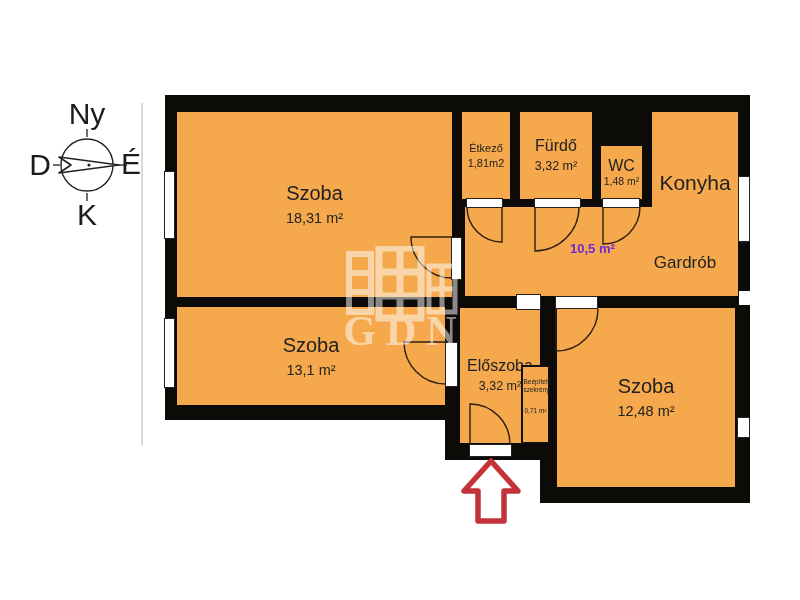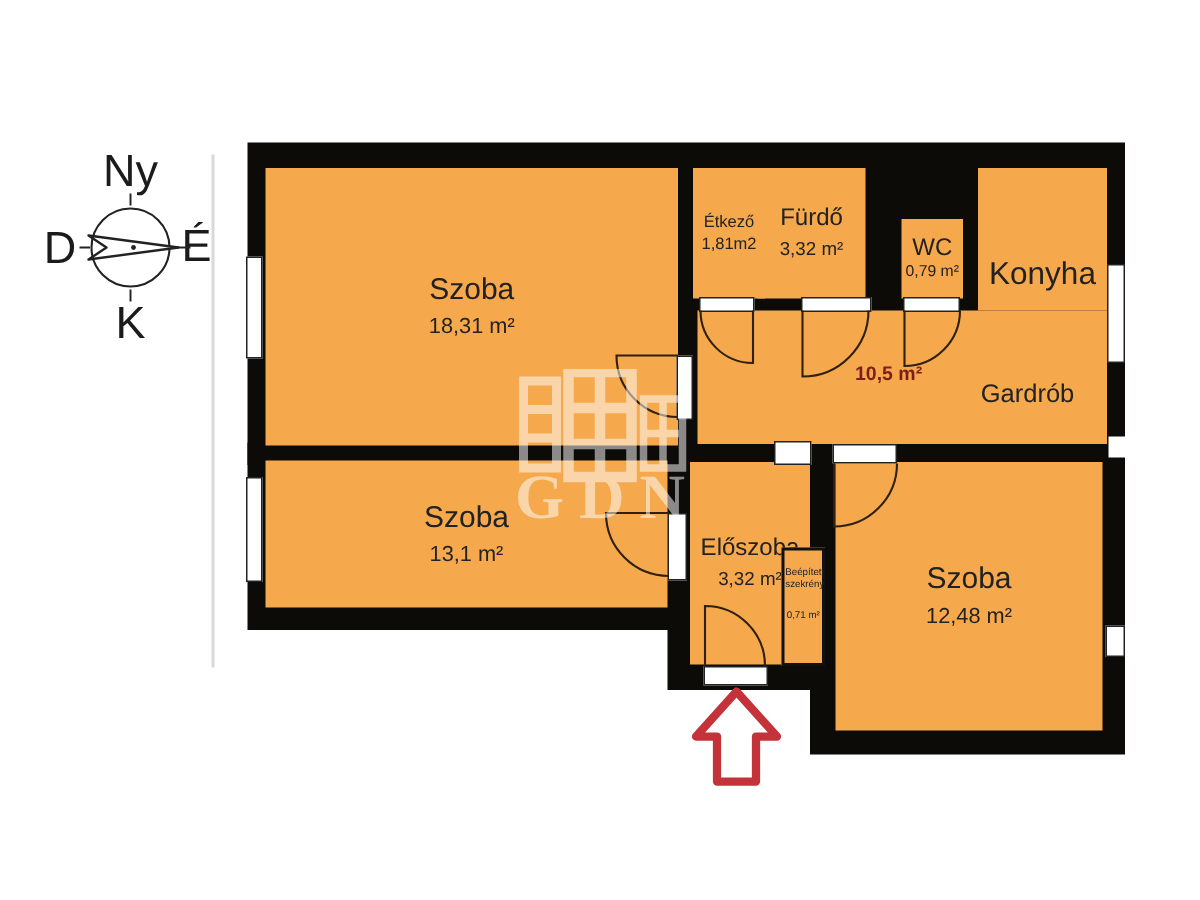--- a/index.html
+++ b/index.html
@@ -11,21 +11,21 @@
   .patch{position:absolute;background:#fff;}
   .faint{position:absolute;background:#c9c9c9;opacity:.7;}
   .name-lg{font-size:20px;line-height:1.05;}
   .area-lg{font-size:14.5px;margin-top:6px;}
   .name-md{font-size:16px;line-height:1.05;}
   .area-md{font-size:12.5px;margin-top:5px;}
   .name-sm{font-size:11px;line-height:1.1;}
   .area-sm{font-size:11px;margin-top:3px;}
   .area-xxs{font-size:10.5px;margin-top:1px;}
   .name-k{font-size:21px;margin-top:46px;}
-  .hall-label{position:absolute;left:105px;top:34px;font-size:13px;font-weight:bold;color:#7f1d1d;}
+  .hall-label{position:absolute;left:105px;top:34px;font-size:13px;font-weight:bold;color:#6d28d9;}
   .etkezo-label{position:absolute;left:175px;top:46px;width:90px;text-align:center;font-size:17px;color:#222;}
   .closet{position:absolute;left:521px;top:365px;width:29px;height:79px;background:var(--room,#f5a84c);border:2px solid #111;box-sizing:border-box;display:flex;flex-direction:column;align-items:center;color:#222;}
   .closet-name{font-size:6.5px;line-height:1.2;width:24px;margin-top:11px;text-align:center;}
   .closet-area{font-size:6.5px;margin-top:13px;}
   .overlay{position:absolute;left:0;top:0;pointer-events:none;}
   .arc{fill:none;stroke:#2e2012;stroke-width:1.4;}
   .compass-label{font-size:30px;fill:#1b1b1b;}
   .needle{fill:#fff;stroke:#222;stroke-width:1.6;stroke-linejoin:round;}
   .wm{opacity:.52;}
   .wm-line{fill:none;stroke:#fff;stroke-width:6;}
@@ -47,28 +47,28 @@
   <div class="room" style="left:177px;top:112px;width:275px;height:185px;">
     <span class="name-lg">Szoba</span>
     <span class="area-lg">18,31 m²</span>
   </div>
 
   <div class="room" style="left:462px;top:112px;width:48px;height:87px;">
     <span class="name-sm">Étkező</span>
     <span class="area-sm">1,81m2</span>
   </div>
 
-  <div class="room" style="left:505px;top:112px;width:72px;height:87px;">
+  <div class="room" style="left:520px;top:112px;width:72px;height:87px;">
     <span class="name-md">Fürdő</span>
     <span class="area-md">3,32 m²</span>
   </div>
 
   <div class="room" style="left:601px;top:146px;width:41px;height:53px;">
     <span class="name-md">WC</span>
-    <span class="area-xxs">0,79 m²</span>
+    <span class="area-xxs">1,48 m²</span>
   </div>
 
   <div class="room" style="left:652px;top:112px;width:86px;height:95px;">
     <span class="name-k">Konyha</span>
   </div>
 
   <div class="room" style="left:465px;top:207px;width:273px;height:89px;">
     <span class="hall-label">10,5 m²</span>
     <span class="etkezo-label">Gardrób</span>
   </div>

